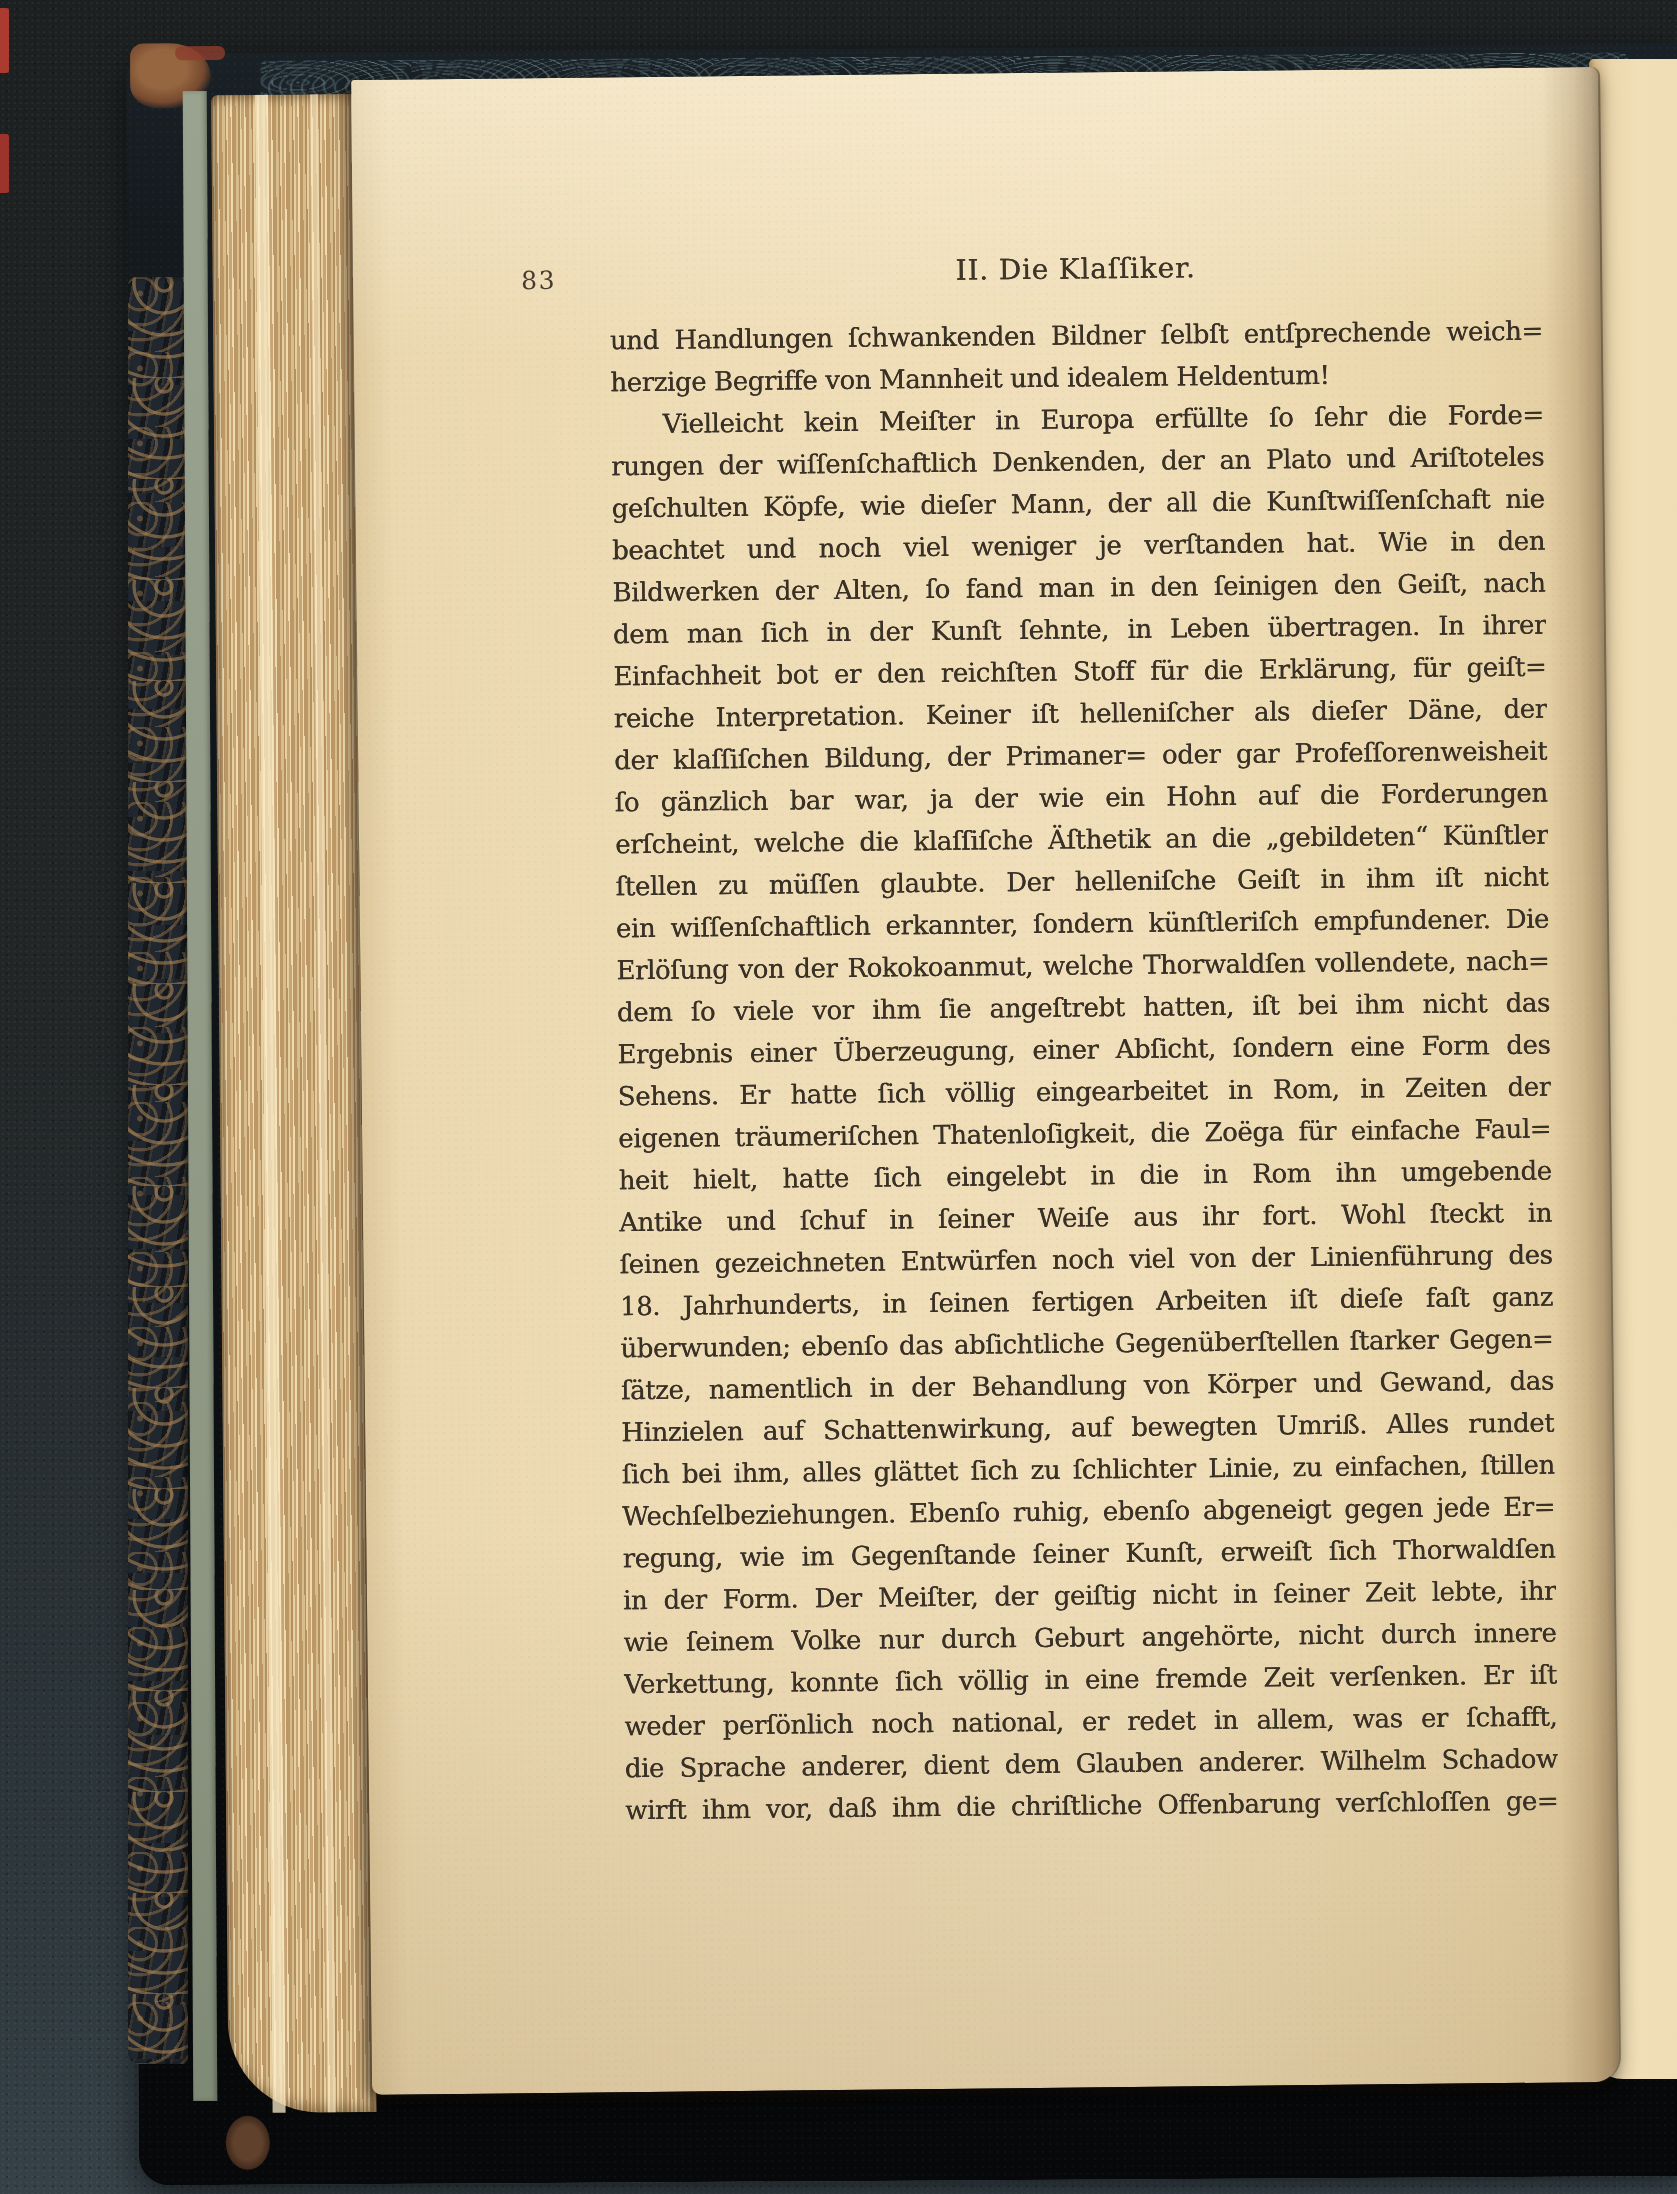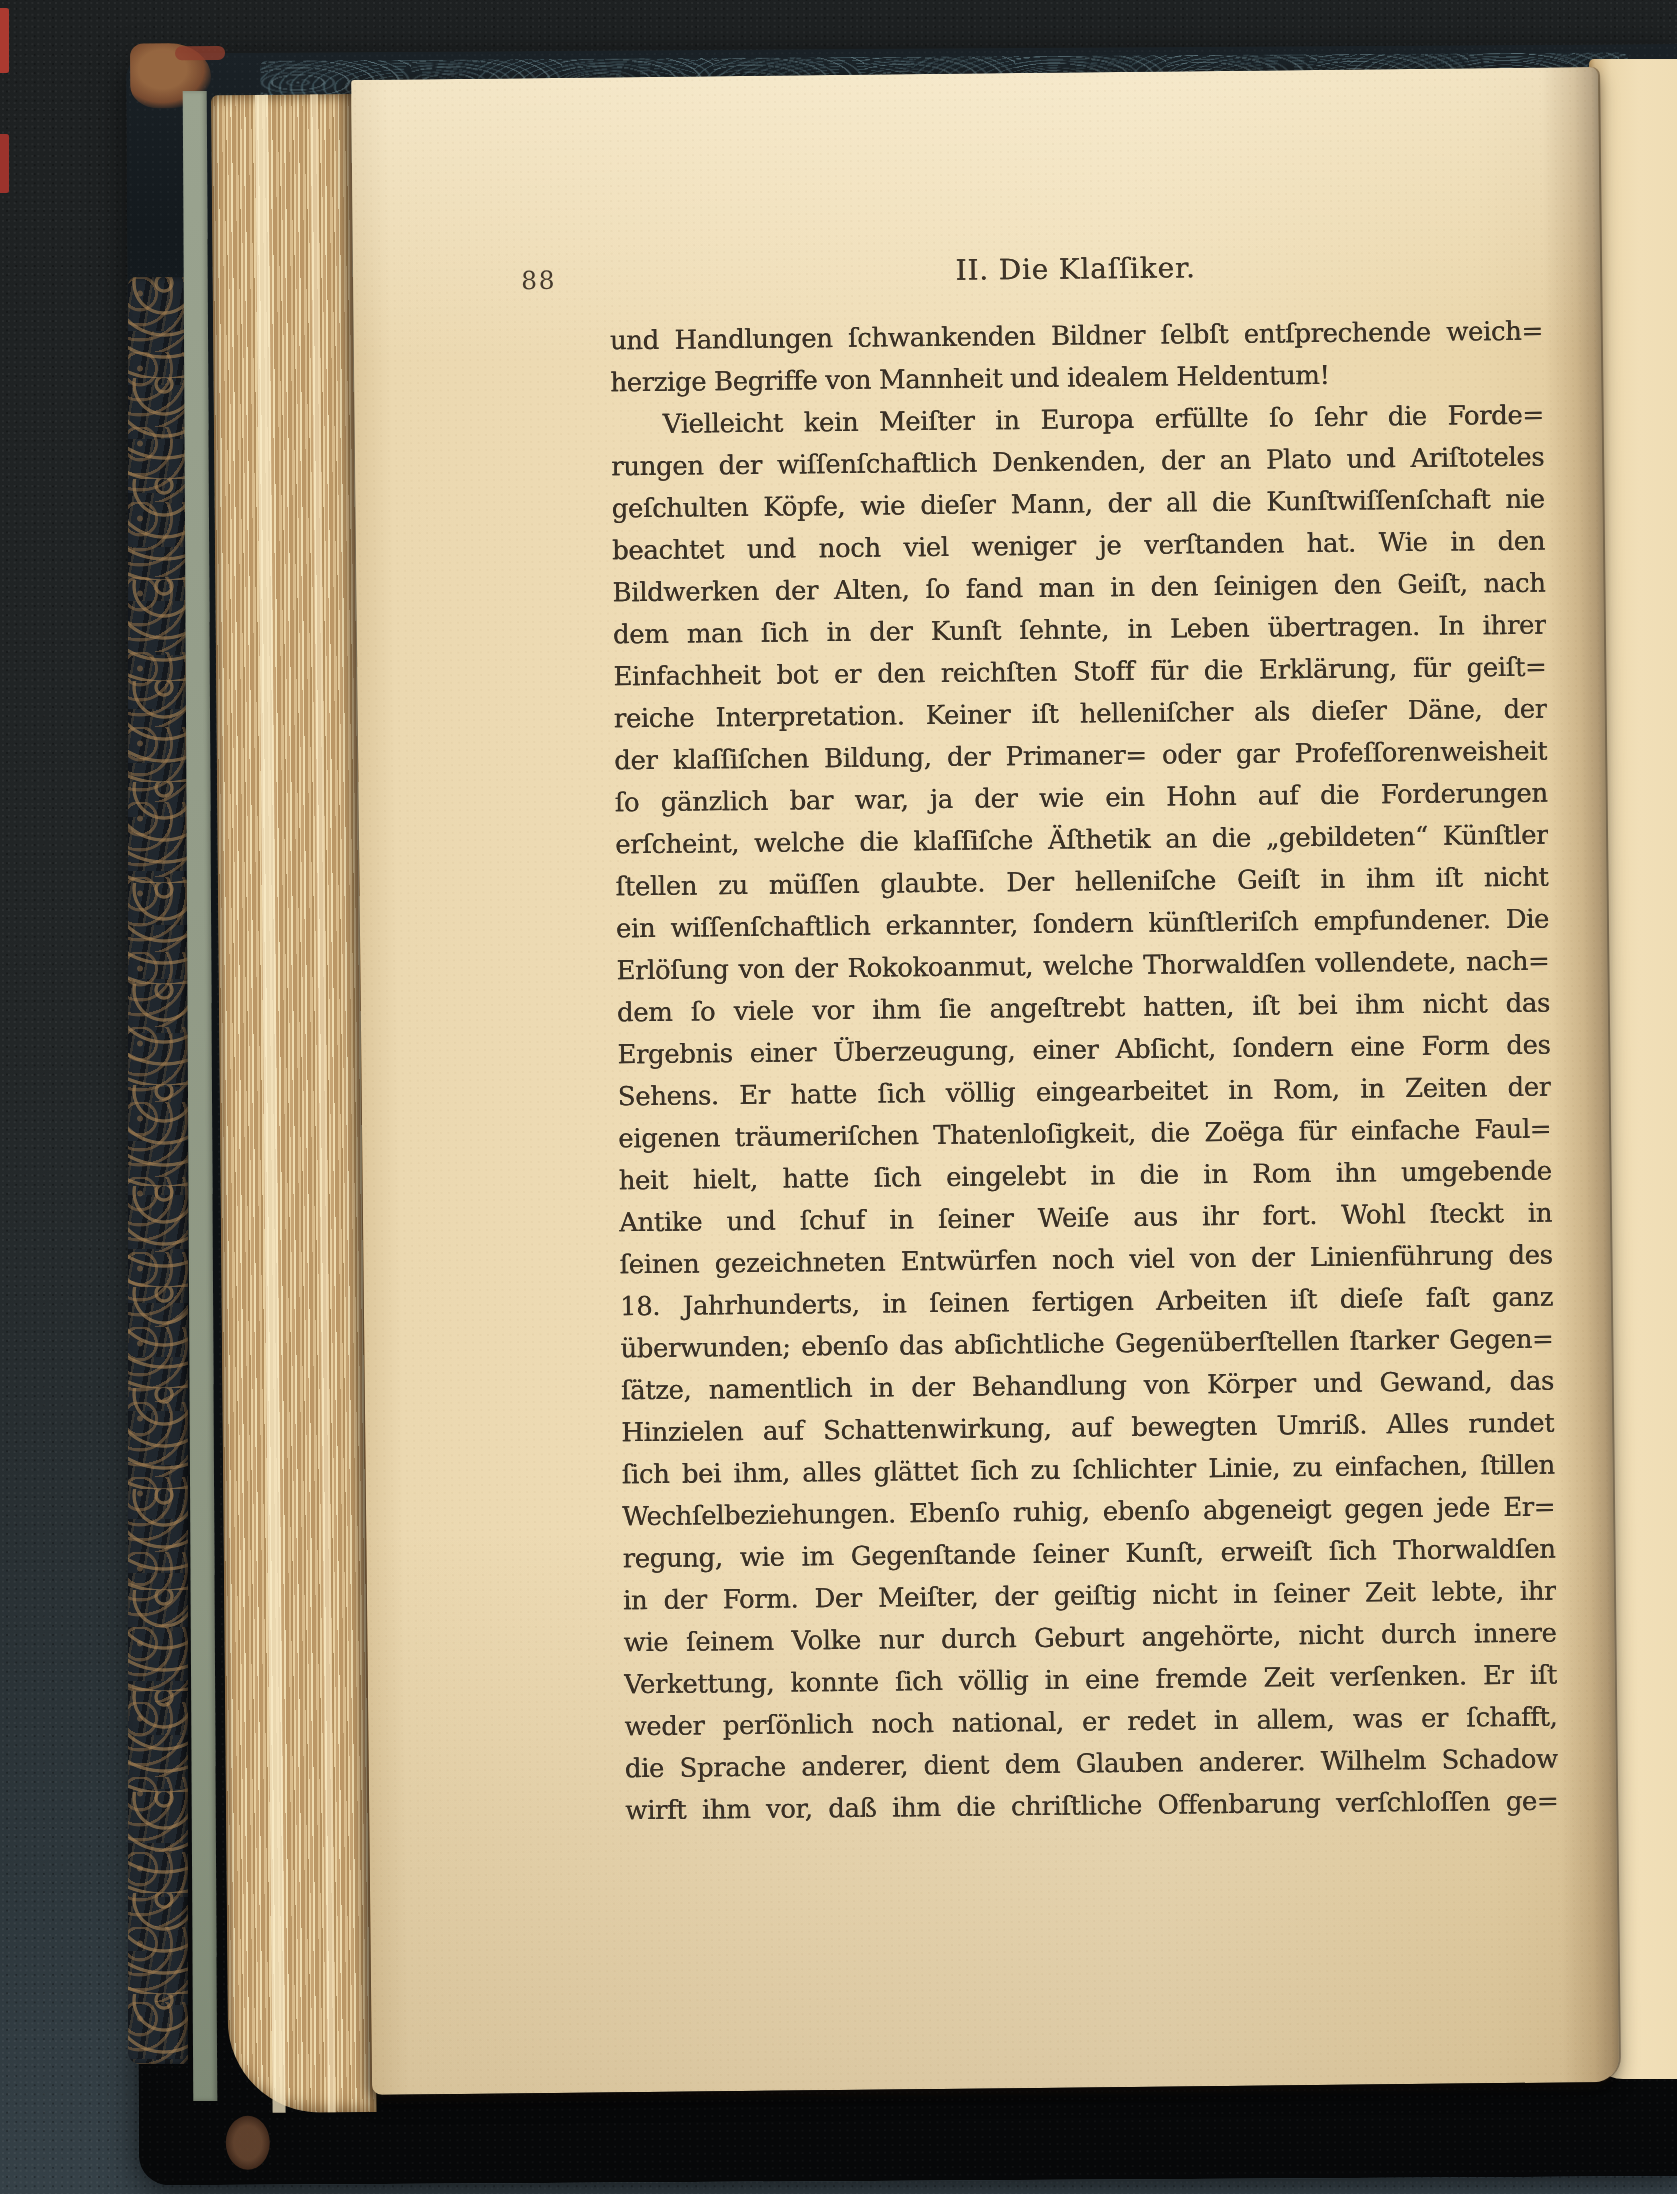--- a/index.html
+++ b/index.html
@@ -147,21 +147,21 @@
   <div class="page-edges">
     <div class="light-band"></div>
     <div class="light-band2"></div>
   </div>
 
   <div class="page-facing"></div>
 
   <div class="page-main">
     <div class="gutter-shadow"></div>
     <div class="text-block">
-      <div class="folio">88</div>
+      <div class="folio">83</div>
       <div class="running-head">II. Die Klaſſiker.</div>
       <div class="lines">
           <div class="line">und Handlungen ſchwankenden Bildner ſelbſt entſprechende weich=</div>
           <div class="line nj">herzige Begriffe von Mannheit und idealem Heldentum!</div>
           <div class="line ind">Vielleicht kein Meiſter in Europa erfüllte ſo ſehr die Forde=</div>
           <div class="line">rungen der wiſſenſchaftlich Denkenden, der an Plato und Ariſtoteles</div>
           <div class="line">geſchulten Köpfe, wie dieſer Mann, der all die Kunſtwiſſenſchaft nie</div>
           <div class="line">beachtet und noch viel weniger je verſtanden hat.  Wie in den</div>
           <div class="line">Bildwerken der Alten, ſo fand man in den ſeinigen den Geiſt, nach</div>
           <div class="line">dem man ſich in der Kunſt ſehnte, in Leben übertragen.  In ihrer</div>

